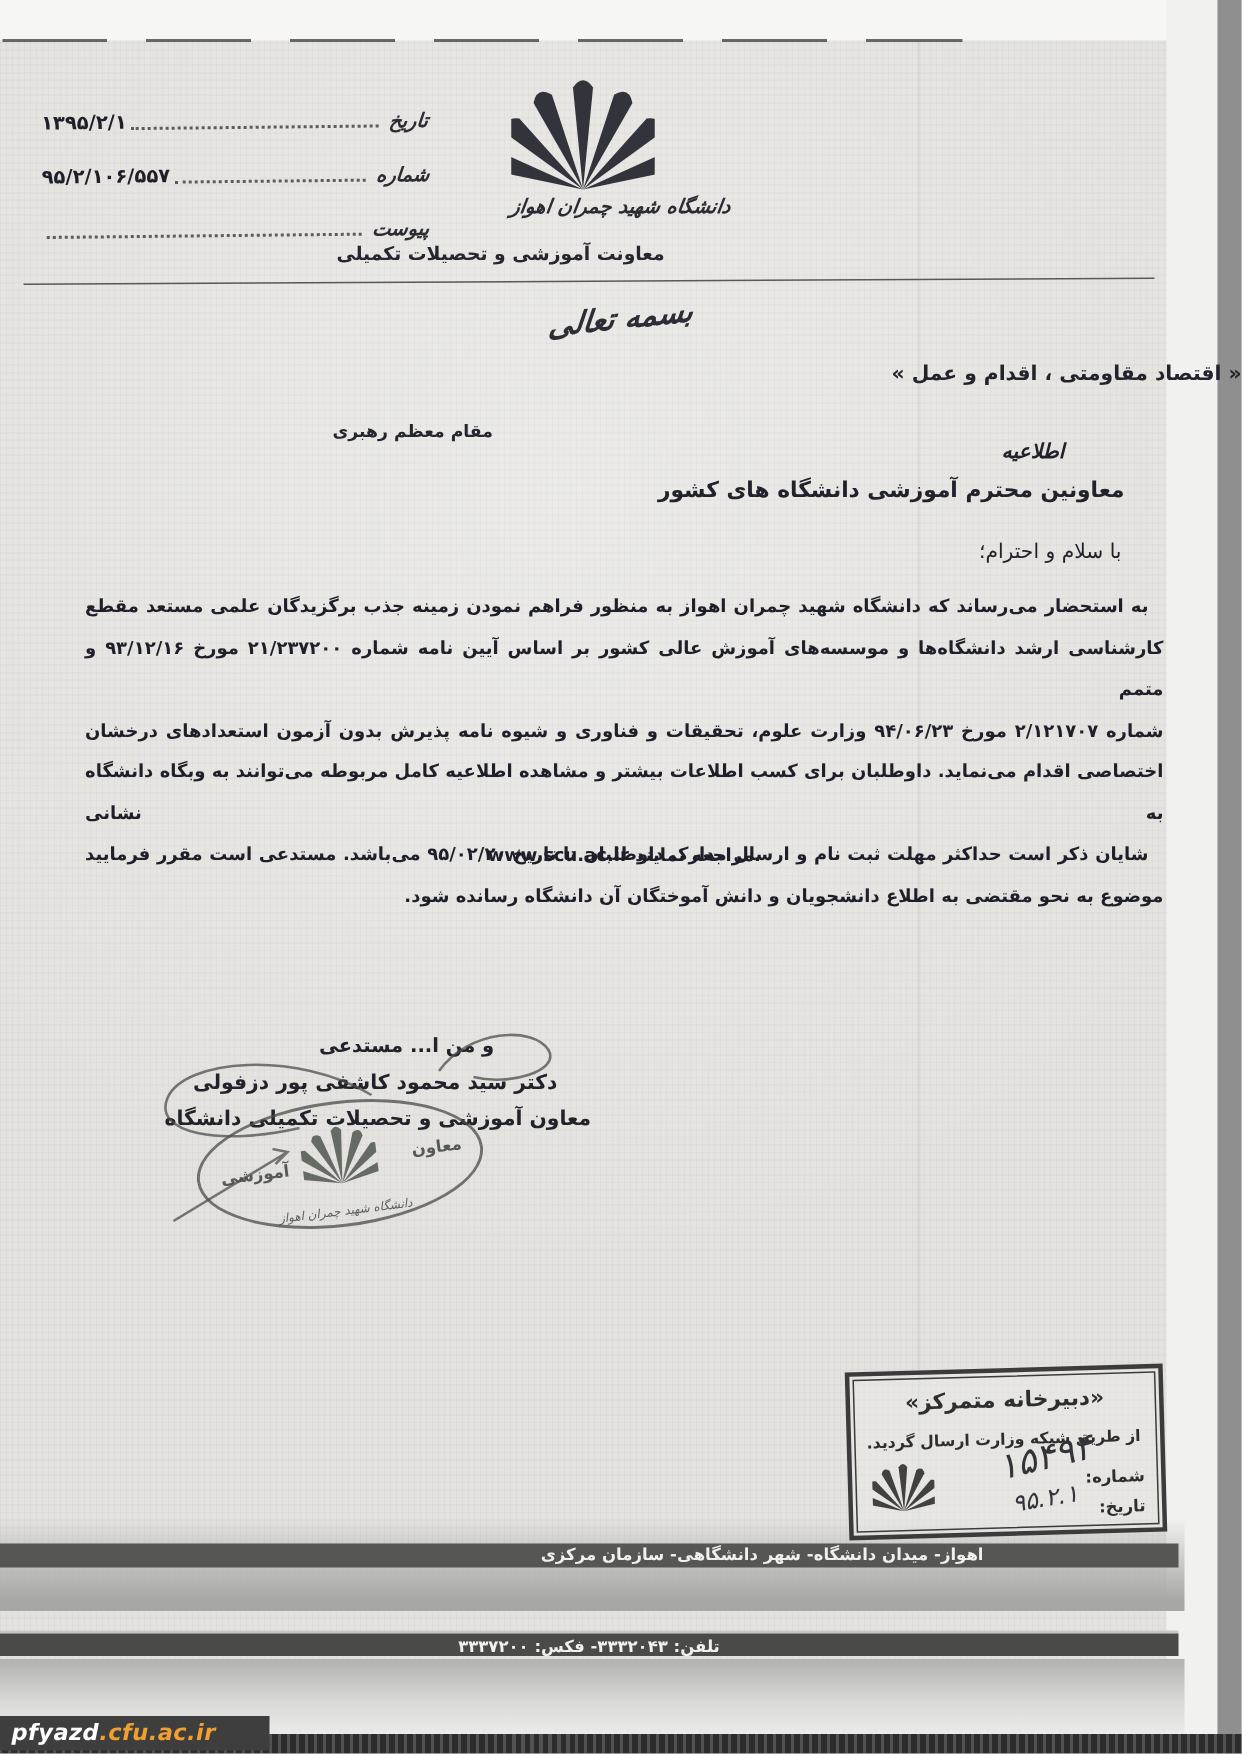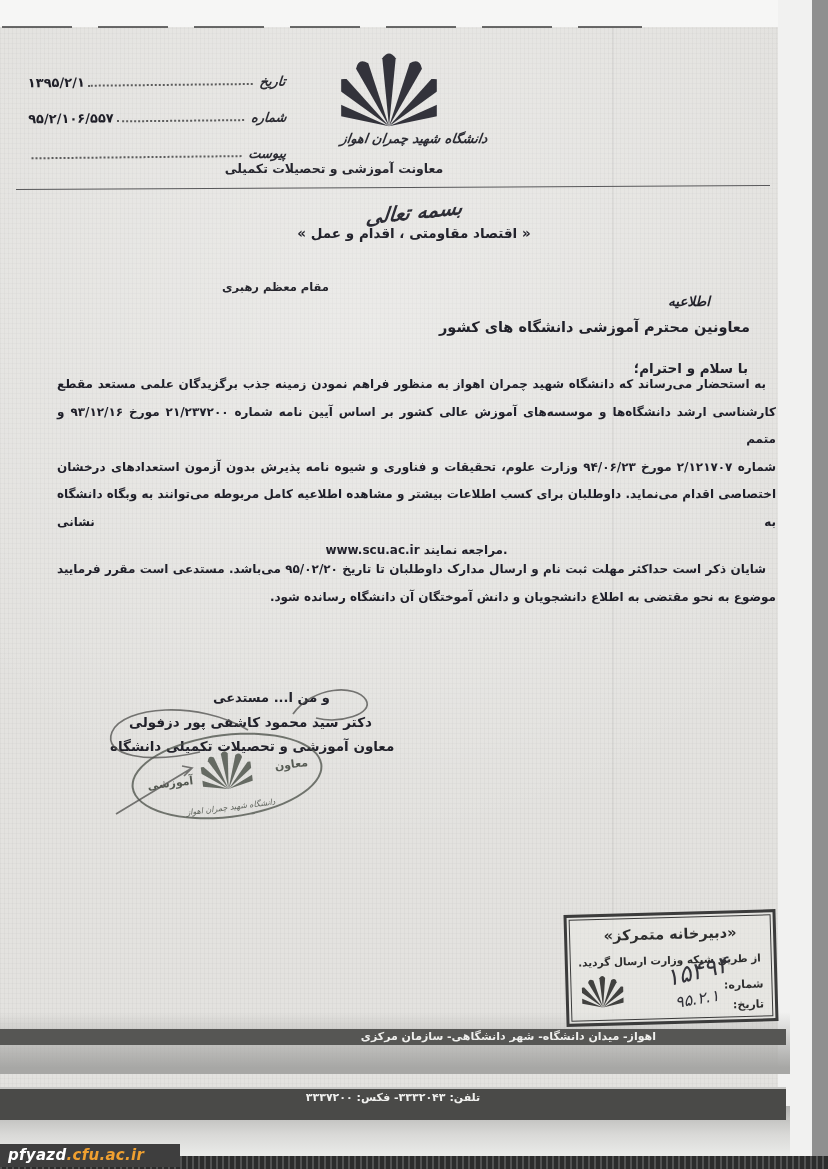--- a/index.html
+++ b/index.html
@@ -36,29 +36,29 @@
   
   .uni-logo{top:44px;left:336px;width:106px;height:88px;color:#33333b;}
   .uni-name{top:131px;left:0;width:828px;text-align:center;font-size:13px;font-weight:600;
     font-style:italic;color:#2b2b33;transform:skewX(-8deg);}
   .department{top:161px;left:0;width:668px;text-align:center;font-size:12.5px;font-weight:700;color:#26262e;}
   .header-rule{top:187px;left:16px;width:754px;border-top:1.6px solid #58585a;transform:rotate(-.3deg);}
   
   .bismillah{top:200px;left:0;width:828px;text-align:center;}
   .bismillah span{display:inline-block;font-size:20px;font-weight:700;font-style:italic;
     transform:rotate(-6deg) skewX(-12deg);color:#2d2d36;}
-  .slogan{top:225px;left:0;width:828px;text-align:center;font-size:13.5px;font-weight:700;color:#23232c;}
+  .slogan{top:241px;left:0;width:828px;font-size:13.5px;font-weight:700;color:#23232c;}
   .attribution{top:267px;left:222px;font-size:11.5px;font-weight:700;color:#26262e;margin-top:13px;}
   
   .notice{top:293px;right:118px;font-size:13.5px;font-weight:700;font-style:italic;}
   .recipient{top:319px;right:78px;font-size:14.5px;font-weight:700;}
-  .salutation{top:360px;right:80px;font-size:13.5px;font-weight:700;margin-left:20px;}
+  .salutation{top:360px;right:80px;font-size:13.5px;font-weight:400;margin-left:20px;}
   
   .body-block{left:57px;right:52px;direction:rtl;color:#1f1f29;font-weight:700;font-size:12px;}
-  .body1{top:371px;}
+  .body1{top:391px;}
   .body2{top:556px;}
   .jline{text-align:justify;text-align-last:justify;line-height:27.6px;}
   .jline.indent{text-indent:10px;}
   .jline.center-ltr{direction:ltr;text-align:center;text-align-last:center;}
   .jline.end{text-align-last:right;}
   
   .sig-closing{top:690px;left:213px;font-size:13px;font-weight:700;}
   .sig-name{top:714px;left:129px;font-size:13.5px;font-weight:700;}
   .sig-title{top:738px;left:110px;font-size:13.5px;font-weight:700;}
   .sig-stamp{top:734px;left:131px;width:188px;height:80px;border:2px solid rgba(72,78,70,.75);
@@ -79,21 +79,21 @@
   .sec-num-value{position:absolute;top:40px;right:42px;font-size:24px;font-weight:400;font-style:italic;
     transform:rotate(-12deg);letter-spacing:2px;color:#33333a;}
   .sec-date-label{position:absolute;top:82px;right:8px;font-size:11px;font-weight:700;}
   .sec-date-value{position:absolute;top:72px;right:52px;font-size:16px;font-style:italic;
     transform:rotate(-8deg);letter-spacing:3px;color:#33333a;}
   .sec-fan{position:absolute;left:8px;bottom:10px;width:46px;height:38px;color:#41413f;}
   
   .band{left:0;width:786px;color:#f0f0ee;font-weight:700;font-size:11px;overflow:hidden;}
   .band1{top:1029px;height:16px;line-height:16px;background:#565654;text-align:right;}
   .band1 span{display:inline-block;transform:translateX(-130px);} 
-  .band2{top:1089px;height:31px;line-height:17px;background:#4a4a48;text-align:center;}
+  .band2{top:1089px;height:15px;line-height:17px;background:#4a4a48;text-align:center;}
   .band-gap{top:1087px;left:0;width:786px;height:2px;background:#c7c7c5;}
   
   .watermark{top:1144px;left:0;width:180px;height:23px;background:#3e3e3e;z-index:5;
     direction:ltr;text-align:left;line-height:23px;padding-left:8px;box-sizing:border-box;
     font-size:15px;font-weight:700;font-style:italic;letter-spacing:.3px;}
   .wm-prefix{color:#ffffff;}
   .wm-suffix{color:#f0a030;}
 </style>
 </head>
 <body>

